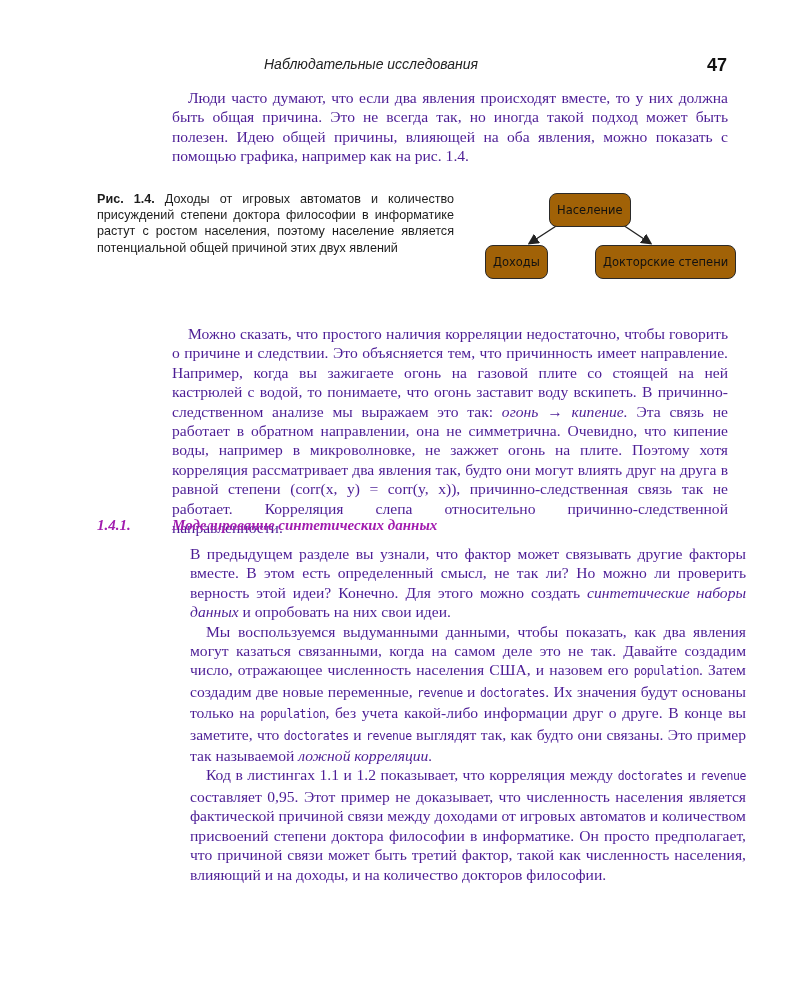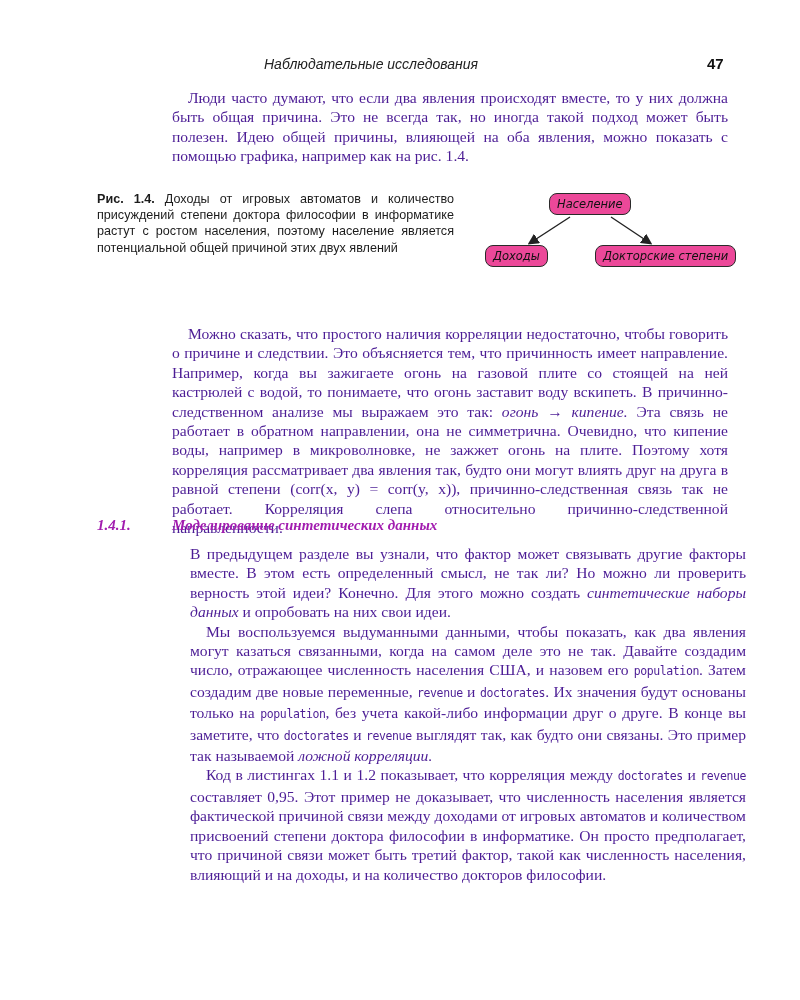--- a/index.html
+++ b/index.html
@@ -1,29 +1,29 @@
 <!DOCTYPE html>
 <html><head>
 <meta charset="utf-8">
 <style>
   html, body { margin: 0; padding: 0; background: #ffffff; }
   body { width: 800px; height: 1000px; position: relative; overflow: hidden; color: #1a1a1a; }
   .runhead { position: absolute; top: 56px; left: 264px; font-family: "Liberation Sans", sans-serif; font-style: italic; font-size: 14px; color: #222; }
-  .pagenum { position: absolute; top: 55px; left: 707px; font-family: "Liberation Sans", sans-serif; font-weight: bold; font-size: 15px; color: #111; }
+  .pagenum { position: absolute; top: 55px; left: 707px; font-family: "Liberation Sans", sans-serif; font-weight: bold; font-size: 18px; color: #111; }
   .body-text { font-family: "Liberation Serif", serif; font-size: 15.6px; line-height: 19.4px; text-align: justify; color: #4c1d95; }
   .para { position: absolute; left: 172px; width: 556px; margin: 0; }
   .para p { margin: 0; text-indent: 16px; }
   .para p.noindent { text-indent: 0; }
   .p1 { top: 88px; }
   .p2 { top: 284px; margin-top: 40px; }
   .p3 { top: 544px; margin-left: 18px; }
   .caption { position: absolute; top: 191px; left: 97px; width: 357px; font-family: "Liberation Sans", sans-serif; font-size: 12.6px; line-height: 16.2px; text-align: justify; color: #1c1c1c; }
   .caption b { font-weight: bold; }
   .diagram { position: absolute; top: 185px; left: 478px; width: 260px; height: 90px; }
-  .node { position: absolute; background: #ec4899; border: 1.6px solid #2a2a2a; border-radius: 8px; font-family: "DejaVu Sans", sans-serif; font-size: 11.5px; color: #111; padding: 3px 7px; white-space: nowrap; font-style: italic; }
+  .node { position: absolute; background: #a16207; border: 1.6px solid #2a2a2a; border-radius: 8px; font-family: "DejaVu Sans", sans-serif; font-size: 11.5px; color: #111; padding: 9px 7px; white-space: nowrap; }
   .n-pop { left: 71px; top: 8px; }
   .n-rev { left: 7px; top: 60px; }
   .n-doc { left: 117px; top: 60px; }
   .section-h { position: absolute; top: 517px; left: 97px; font-family: Liberation Serif, serif; font-weight: bold; font-style: italic; font-size: 15px; color: #a21caf; }
   .section-h .num { display: inline-block; width: 75px; }
   .mono { font-family: "DejaVu Sans Mono", monospace; font-size: 11.5px; letter-spacing: -0.4px; }
   em { font-style: italic; }
 </style>
 </head>
 <body>

